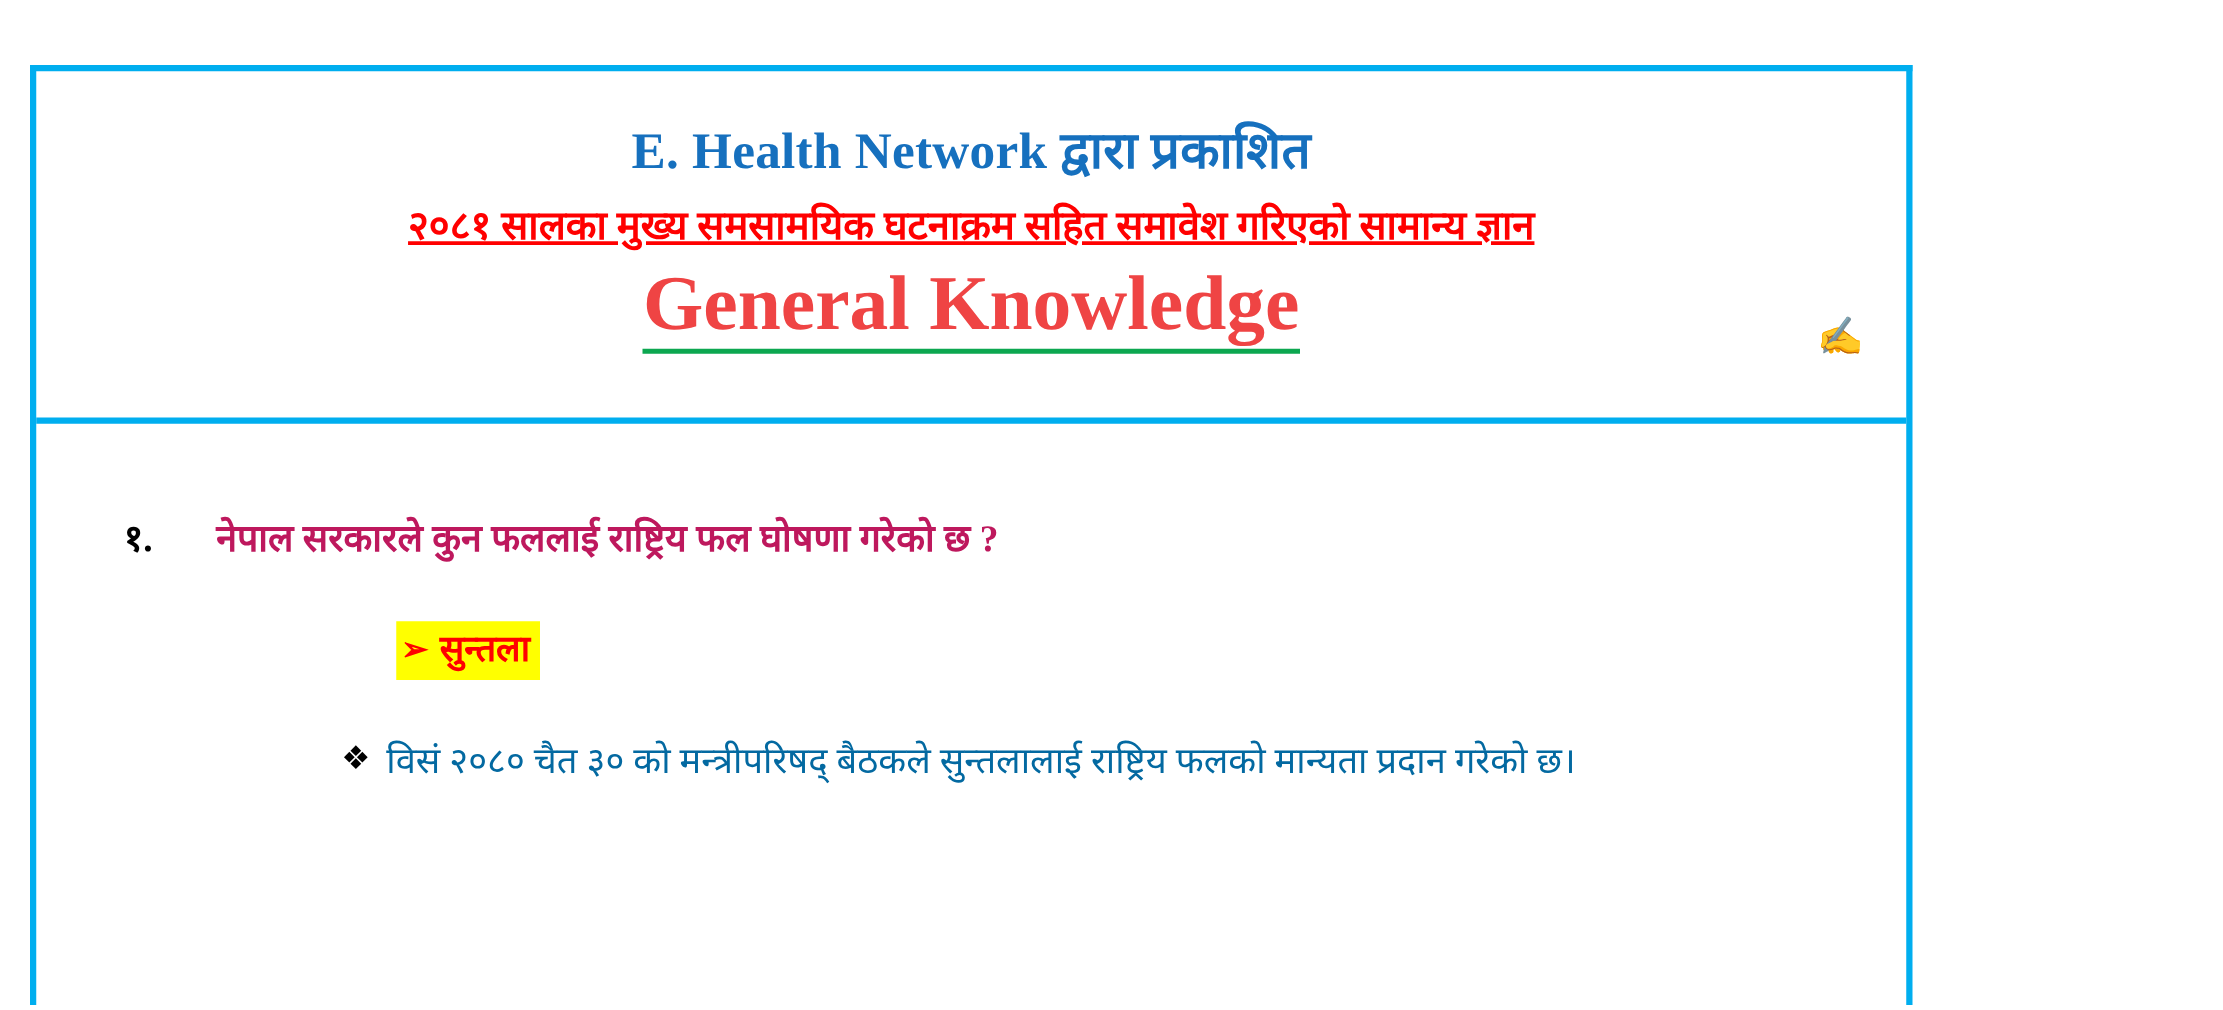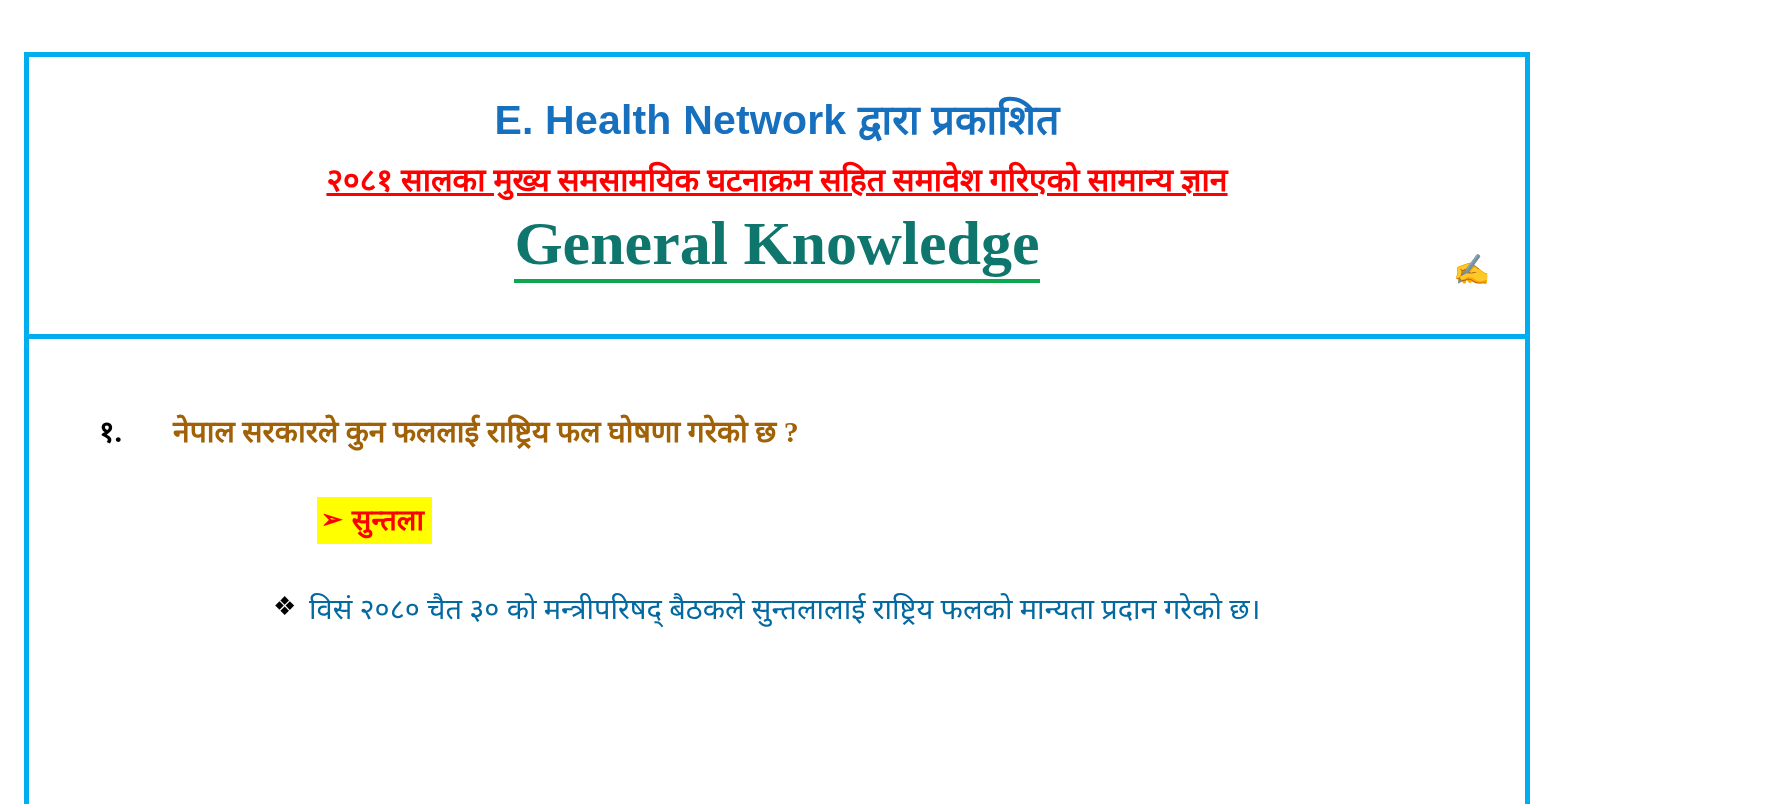--- a/index.html
+++ b/index.html
@@ -41,21 +41,21 @@
     position: relative;
     padding: 0;
     border-bottom: 5px solid #00AEEF;
     height: 282px;
     box-sizing: border-box;
   }
 
   .title-line-1 {
     text-align: center;
     color: #1670BE;
-    font-family: Liberation Sans, sans-serif;
+    font-family: Liberation Serif, serif;
     font-weight: bold;
     font-size: 41px;
     line-height: 1.05;
     padding-top: 42px;
     letter-spacing: 0.2px;
     white-space: nowrap;
   }
 
   .title-line-2 {
     text-align: center;
@@ -74,21 +74,21 @@
     height: 86px;
     margin-top: 6px;
   }
 
   .gk-title {
     position: absolute;
     left: 0;
     right: 0;
     top: 8px;
     text-align: center;
-    color: #0f766e;
+    color: #ef4444;
     font-family: "Liberation Serif", "DejaVu Serif", serif;
     font-weight: bold;
     font-size: 62px;
     line-height: 1.0;
     white-space: nowrap;
   }
   .gk-title span.u {
     border-bottom: 4px solid #0CA750;
     padding-bottom: 2px;
   }
@@ -128,21 +128,21 @@
   }
   .q-num {
     color: #000000;
     font-weight: bold;
     font-size: 30px;
     width: 74px;
     flex: 0 0 74px;
     line-height: 1.25;
   }
   .q-text {
-    color: #a16207;
+    color: #be185d;
     font-weight: bold;
     font-size: 30px;
     line-height: 1.25;
     white-space: nowrap;
   }
 
   .answer-row {
     display: flex;
     align-items: center;
     margin-top: 46px;

